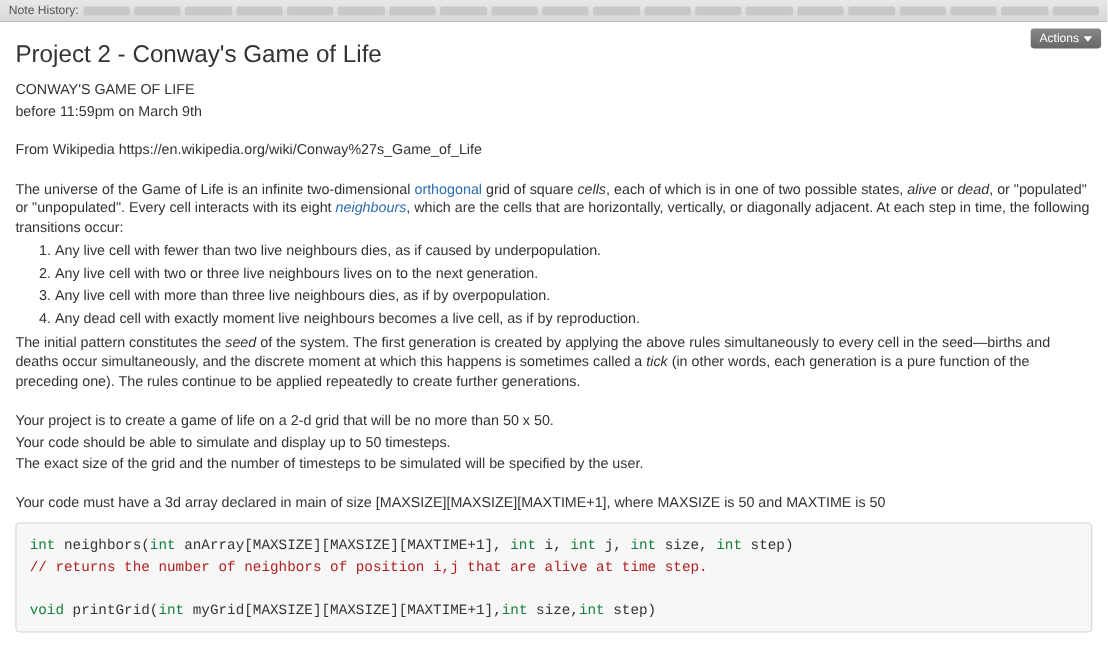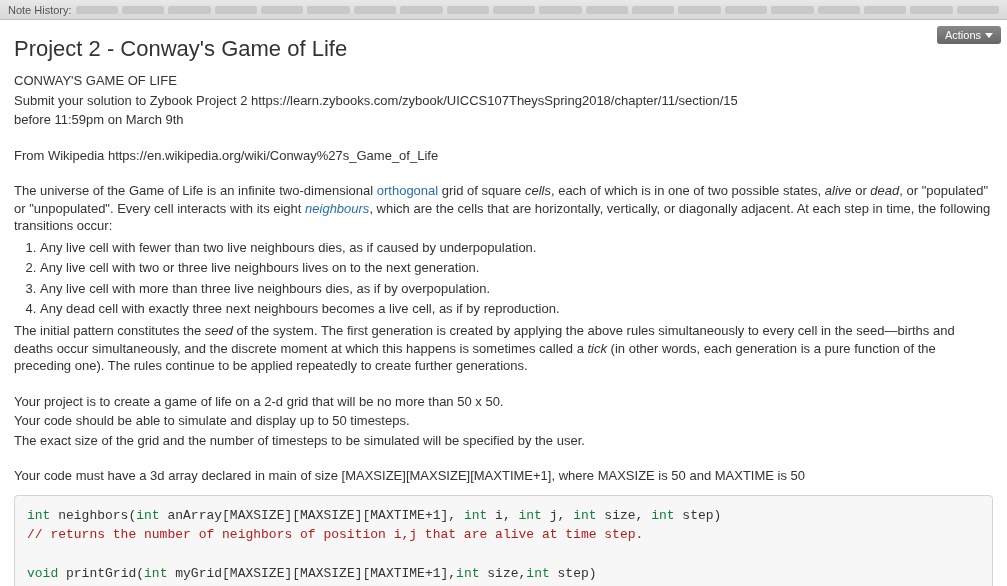--- a/index.html
+++ b/index.html
@@ -70,21 +70,21 @@
     color: #333;
   }
   .spacer { height: 14px; }
   a.link { color: #2a6db2; text-decoration: none; }
   .italic { font-style: italic; }
   ol.rules {
     margin: 4px 0 4px 22px;
     padding: 0;
   }
   ol.rules li {
-    margin: 3px 4px;
+    margin: 3px 14px;
     line-height: 1.35;
   }
   .codebox {
     margin-top: 10px;
     border: 1px solid #d4d4d4;
     border-radius: 4px;
     background: #f7f7f7;
     padding: 10px 12px;
     font-family: "Courier New", monospace;
     font-size: 13px;
@@ -127,38 +127,37 @@
 <div class="content-wrap">
 
   <div class="actions-btn">
     <span>Actions</span>
     <span class="caret"></span>
   </div>
 
   <h1 class="title">Project 2 - Conway's Game of Life</h1>
 
   <div class="para">CONWAY'S GAME OF LIFE</div>
-  <div class="para">Submit your solution to Zybook Project 2  https://learn.zybooks.com/zybook/UICCS107TheysSpring2018/chapter/11/section/15</div>
   <div class="para">before 11:59pm on March 9th</div>
 
   <div class="spacer"></div>
 
   <div class="para">From Wikipedia https://en.wikipedia.org/wiki/Conway%27s_Game_of_Life</div>
 
   <div class="spacer"></div>
 
   <div class="para">
     <span>The universe of the Game of Life is an infinite two-dimensional </span><a class="link">orthogonal</a><span> grid of square </span><span class="italic">cells</span><span>, each of which is in one of two possible states, </span><span class="italic">alive</span><span> or </span><span class="italic">dead</span><span>, or "populated" or "unpopulated". Every cell interacts with its eight </span><a class="link italic">neighbours</a><span>, which are the cells that are horizontally, vertically, or diagonally adjacent. At each step in time, the following transitions occur:</span>
   </div>
 
   <ol class="rules">
     <li>Any live cell with fewer than two live neighbours dies, as if caused by underpopulation.</li>
     <li>Any live cell with two or three live neighbours lives on to the next generation.</li>
     <li>Any live cell with more than three live neighbours dies, as if by overpopulation.</li>
-    <li>Any dead cell with exactly three next neighbours becomes a live cell, as if by reproduction.</li>
+    <li>Any dead cell with exactly moment live neighbours becomes a live cell, as if by reproduction.</li>
   </ol>
 
   <div class="para">
     <span>The initial pattern constitutes the </span><span class="italic">seed</span><span> of the system. The first generation is created by applying the above rules simultaneously to every cell in the seed—births and deaths occur simultaneously, and the discrete moment at which this happens is sometimes called a </span><span class="italic">tick</span><span> (in other words, each generation is a pure function of the preceding one). The rules continue to be applied repeatedly to create further generations.</span>
   </div>
 
   <div class="spacer"></div>
 
   <div class="para">Your project is to create a game of life on a 2-d grid that will be no more than 50 x 50.</div>
   <div class="para">Your code should be able to simulate and display up to 50 timesteps.</div>

